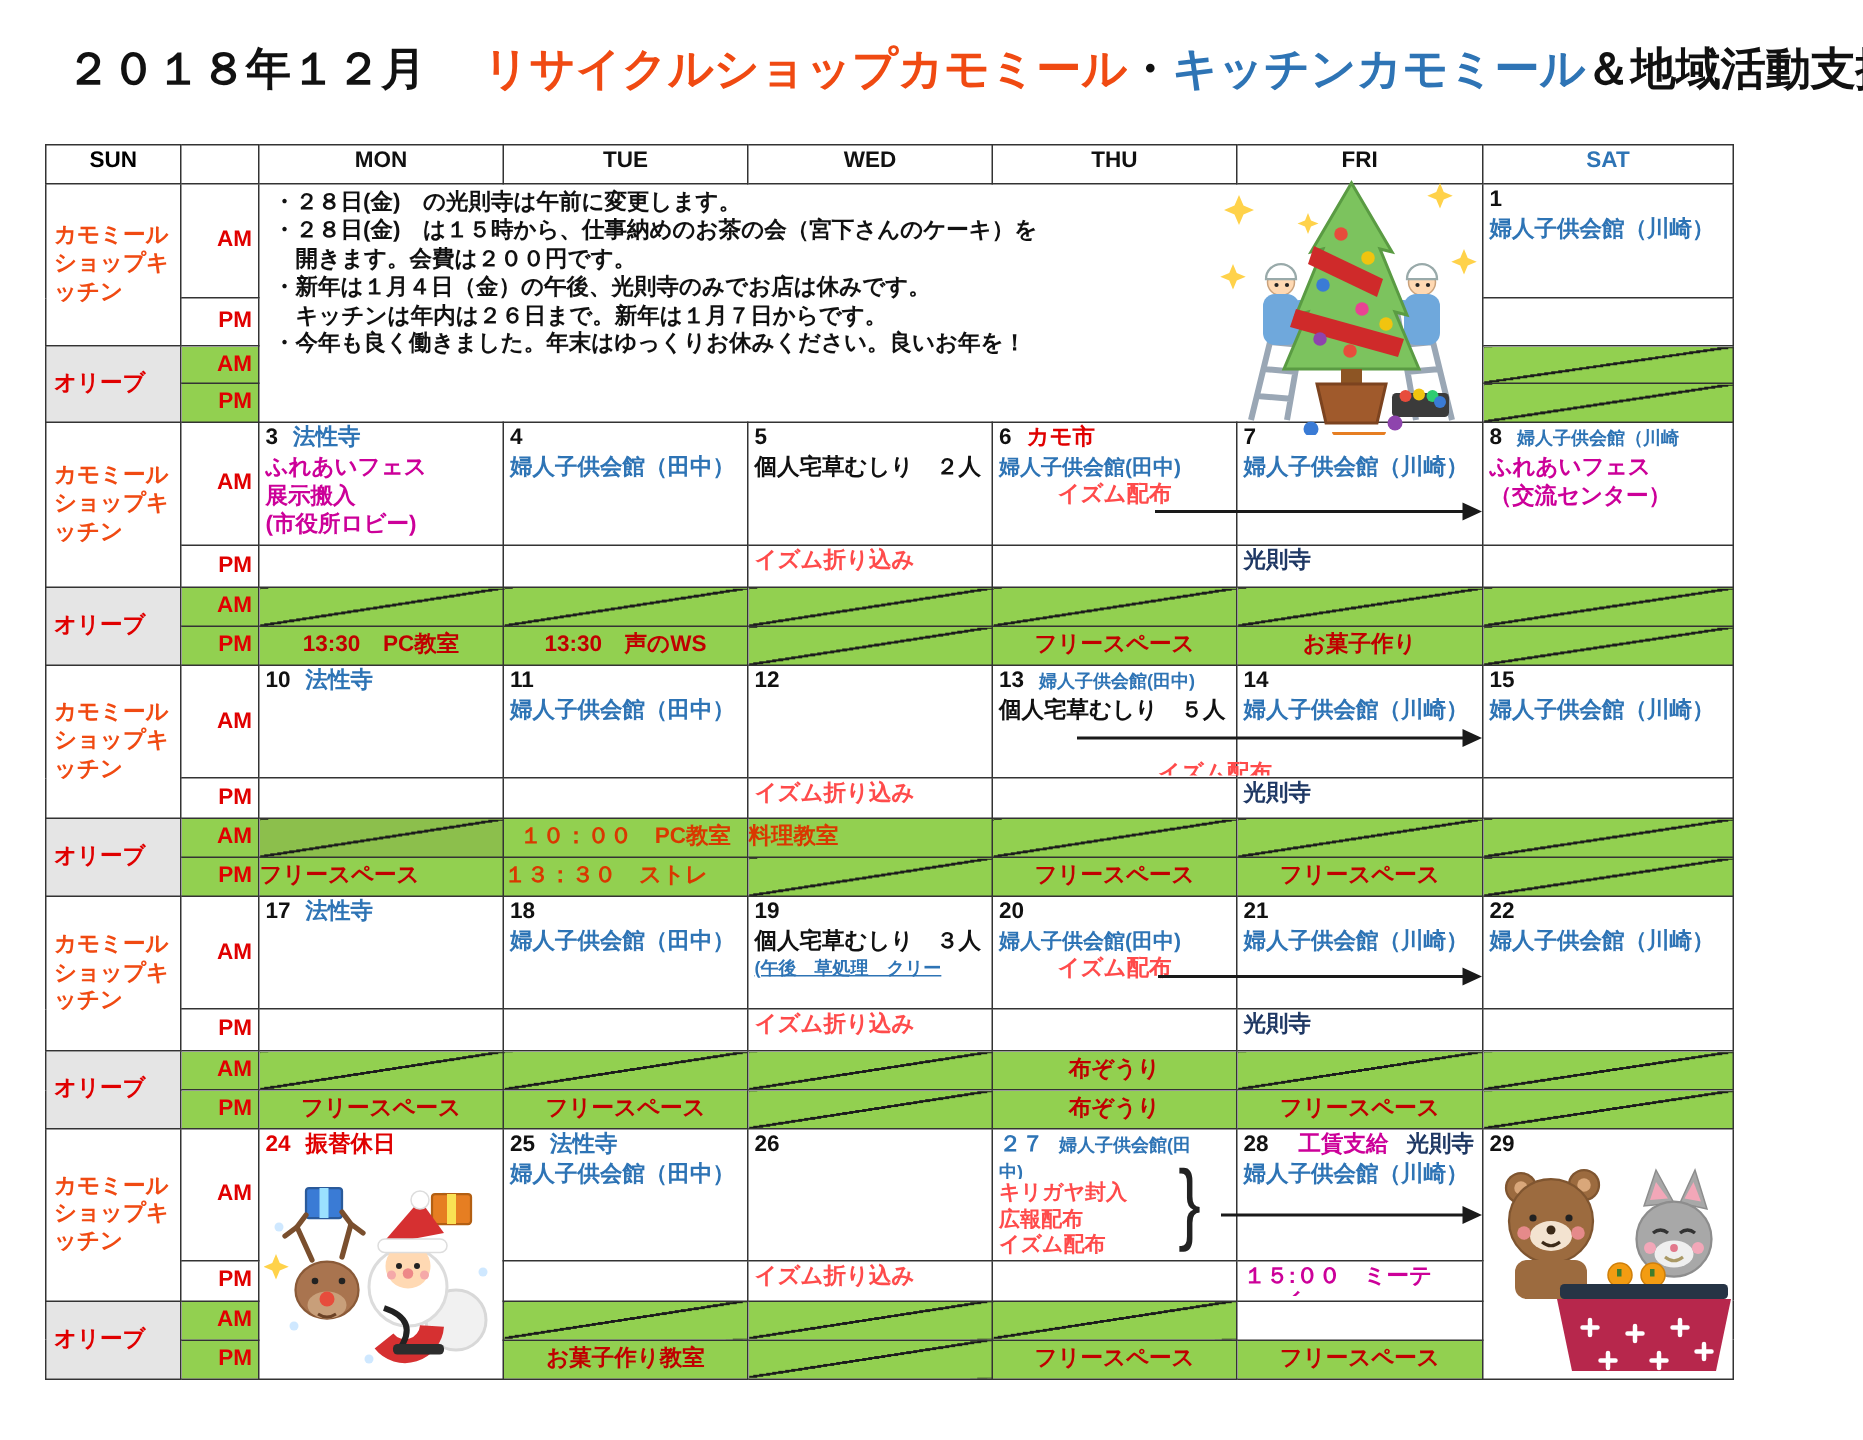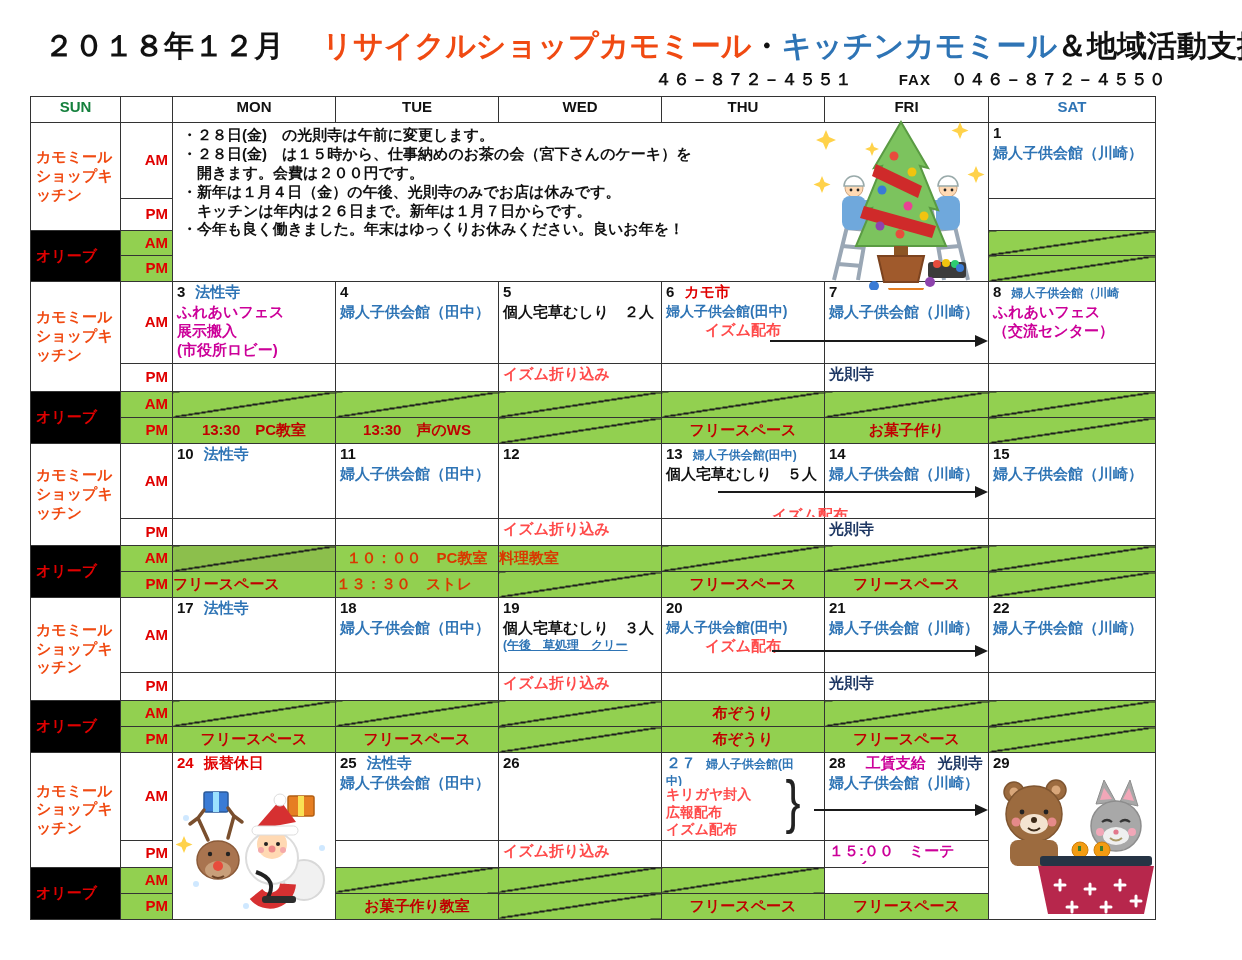--- a/index.html
+++ b/index.html
@@ -8,25 +8,25 @@
   .title{position:absolute;left:44px;top:26px;font-size:30px;white-space:nowrap;}
   .title .orange{color:#F04A12;}
   .title .blue{color:#2E74B5;}
   .phone-row{position:absolute;left:655px;top:68px;font-size:17px;letter-spacing:1px;white-space:nowrap;}
   .phone-row .faxl{margin:0 14px 0 40px;font-size:15px;}
 
   table.cal{position:absolute;left:30px;top:96px;border-collapse:collapse;table-layout:fixed;z-index:1;}
   table.cal td{border:1.6px solid #333;padding:1px 4px;vertical-align:top;overflow:hidden;
                font-size:15px;line-height:1.26;}
   td.wd{ text-align:center;vertical-align:middle;font-size:14px;padding:2px 0;}
-  .c-sun{color:#15803d;} .c-sat{color:#2E74B5;}
+  .c-sun{color:#000000;} .c-sat{color:#2E74B5;}
 
   .shoplabel{color:#F04A12;vertical-align:middle !important;word-break:break-all;
              font-size:15px;line-height:1.45;padding:2px 5px !important;margin-top:22px;}
-  .olabel{background:#000000;color:#E00000;vertical-align:middle !important;font-size:15px;padding-left:5px !important;}
+  .olabel{background:#e5e5e5;color:#E00000;vertical-align:middle !important;font-size:15px;padding-left:5px !important;}
   .ampm{color:#E00000;text-align:right;vertical-align:middle !important;font-size:13.5px;}
   .green{background-color:#92D050;}
   .greend{background-color:#8CBF4C;}
   .diag{background-image:linear-gradient(to bottom right,transparent 47.5%,#1c1c1c 47.5%,#1c1c1c 51%,transparent 51%);}
   .oev{text-align:center;vertical-align:middle !important;color:#C00000;font-size:15px;padding:0 0 !important;}
   .oev.bright{color:#D93800;}
 
   .dh{white-space:nowrap;margin-bottom:1px;}
   .num{margin-right:10px;}
   .blue{color:#2E74B5;} .navy{color:#1F3864;} .mag{color:#CC0099;}
@@ -49,25 +49,20 @@
 </head>
 <body>
 
 <div class="page">
 
   <div class="title">
     <span>２０１８年１２月</span>　
     <span class="orange">リサイクルショップカモミール</span><span>・</span><span class="blue">キッチンカモミール</span><span>＆地域活動支援センター　オリーブ</span>
   </div>
 
-  <div class="phone-row">
-    <span>４６－８７２－４５５１</span>
-    <span class="faxl">FAX</span>
-    <span>０４６－８７２－４５５０</span>
-  </div>
 
   <table class="cal">
     <colgroup>
       <col style="width:90px">
         <col style="width:52px">
         <col style="width:163px">
         <col style="width:163px">
       <col style="width:163px">
         <col style="width:163px">
         <col style="width:164px">

